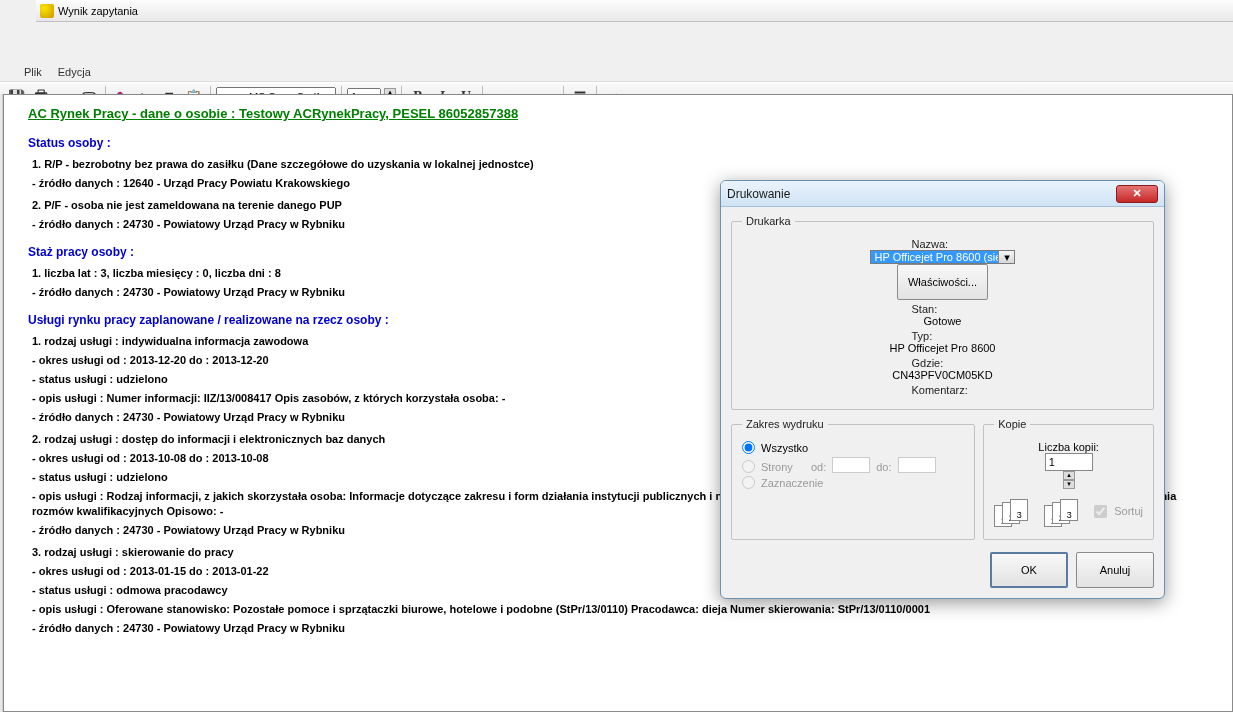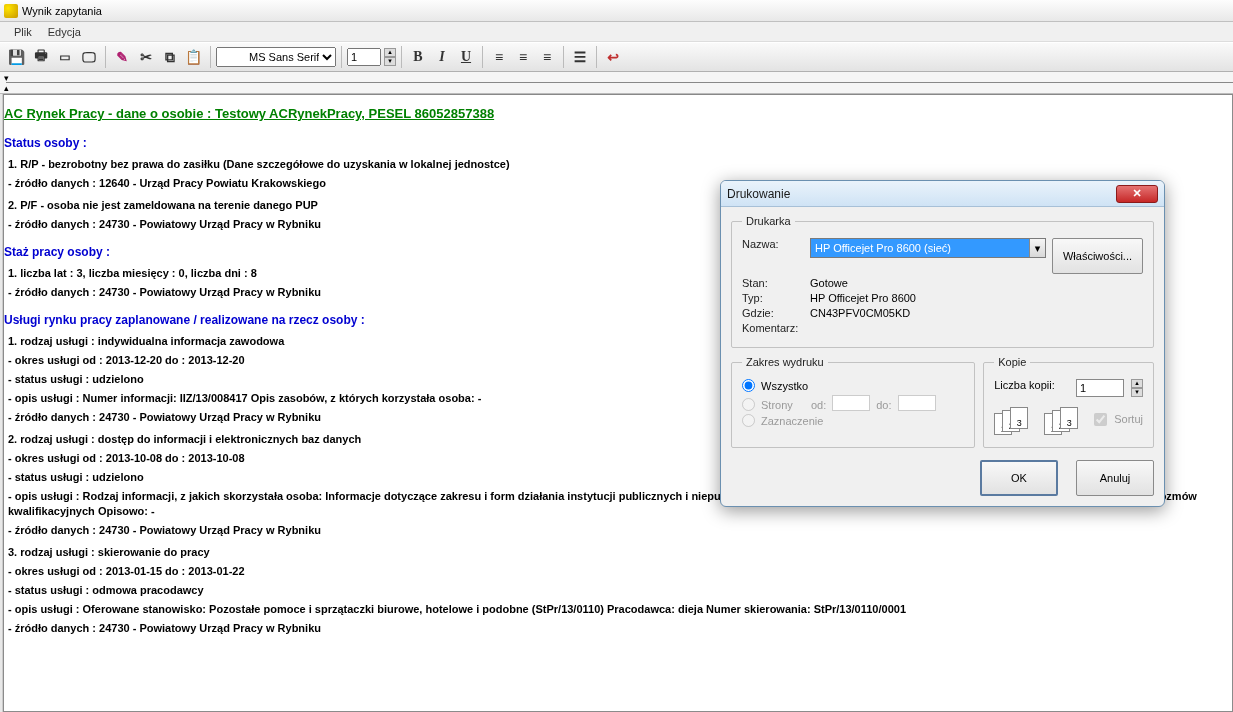--- a/index.html
+++ b/index.html
@@ -13,36 +13,38 @@
     overflow: hidden;
     position: relative;
   }
   .titlebar {
     background: linear-gradient(#fdfdfd,#e8e8e8);
     height: 22px;
     border-bottom: 1px solid #c0c0c0;
     display: flex;
     align-items: center;
     padding: 0 4px;
+    margin-left: 36px;
   }
   .titlebar .appicon {
     width: 14px; height: 14px;
     background: radial-gradient(circle at 30% 30%, #ffe400, #c99800);
     border-radius: 2px;
     margin-right: 4px;
   }
   .menubar {
     background: #f0f0f0;
     height: 20px;
     display: flex;
     align-items: center;
-    padding: 0 6px;
+    padding: 0 16px;
     border-bottom: 1px solid #ddd;
     font-size: 11px;
     color: #333;
+    margin-top: 40px;
   }
   .menubar span { padding: 2px 8px; }
   .toolbar {
     background: linear-gradient(#fafafa,#e3e3e3);
     border-top: 1px solid #fff;
     border-bottom: 1px solid #b0b0b0;
     height: 30px;
     display: flex;
     align-items: center;
     padding: 0 6px;
@@ -75,21 +77,21 @@
     position:absolute; left:6px; right:0; top:10px;
     height:1px; background:#888;
   }
   .content {
     background:#fff;
     position:absolute;
     left:3px; right:0; top:94px; bottom:0;
     border:1px solid #8b8b8b;
     border-top-color:#888;
     overflow:hidden;
-    padding:10px 0;
+    padding:10px 24px;
     font-family: Verdana, Tahoma, sans-serif;
     font-size:12px;
     line-height:1.35;
     color:#000;
   }
   .doc-title {
     color:#008000;
     font-weight:bold;
     text-decoration:underline;
     font-size:13px;
@@ -138,21 +140,21 @@
     font-weight:bold; font-size:11px;
   }
   .dlgbody { padding:8px 10px 10px 10px; }
   fieldset.grp {
     border:1px solid #c2c2c2;
     border-radius:2px;
     margin:0 0 8px 0;
     padding:8px 10px 10px 10px;
   }
   fieldset.grp legend { padding:0 4px; color:#222;}
-  .row { display:flex; gap:6px; margin:3px 0; }
+  .row { display:flex; align-items:center; margin:3px 0;flex-direction:column; }
   .lbl { width:62px; color:#222;}
   .combo {
     flex:1; height:20px;
     background:#3399ff;
     color:#fff;
     border:1px solid #7a7a7a;
     display:flex; align-items:center;
     padding:0 4px;
     position:relative;
     font-size:11px;
@@ -186,21 +188,21 @@
   }
   .pages {
     position:relative; width:38px; height:30px;
   }
   .pg {
     position:absolute; width:18px; height:22px;
     background:#fff; border:1px solid #888;
     font-size:9px; display:flex; align-items:flex-end; justify-content:center;
   }
   .dlgbtns {
-    display:flex; justify-content:flex-end; gap:18px; margin-top:4px;
+    display:flex; justify-content:flex-end; gap:8px; margin-top:4px;
   }
   .primary { border:2px solid #5a7aa0;}
 </style>
 </head>
 <body>
 
 <div class="titlebar">
   <div class="appicon"></div>
   <span>Wynik zapytania</span>
 </div>

